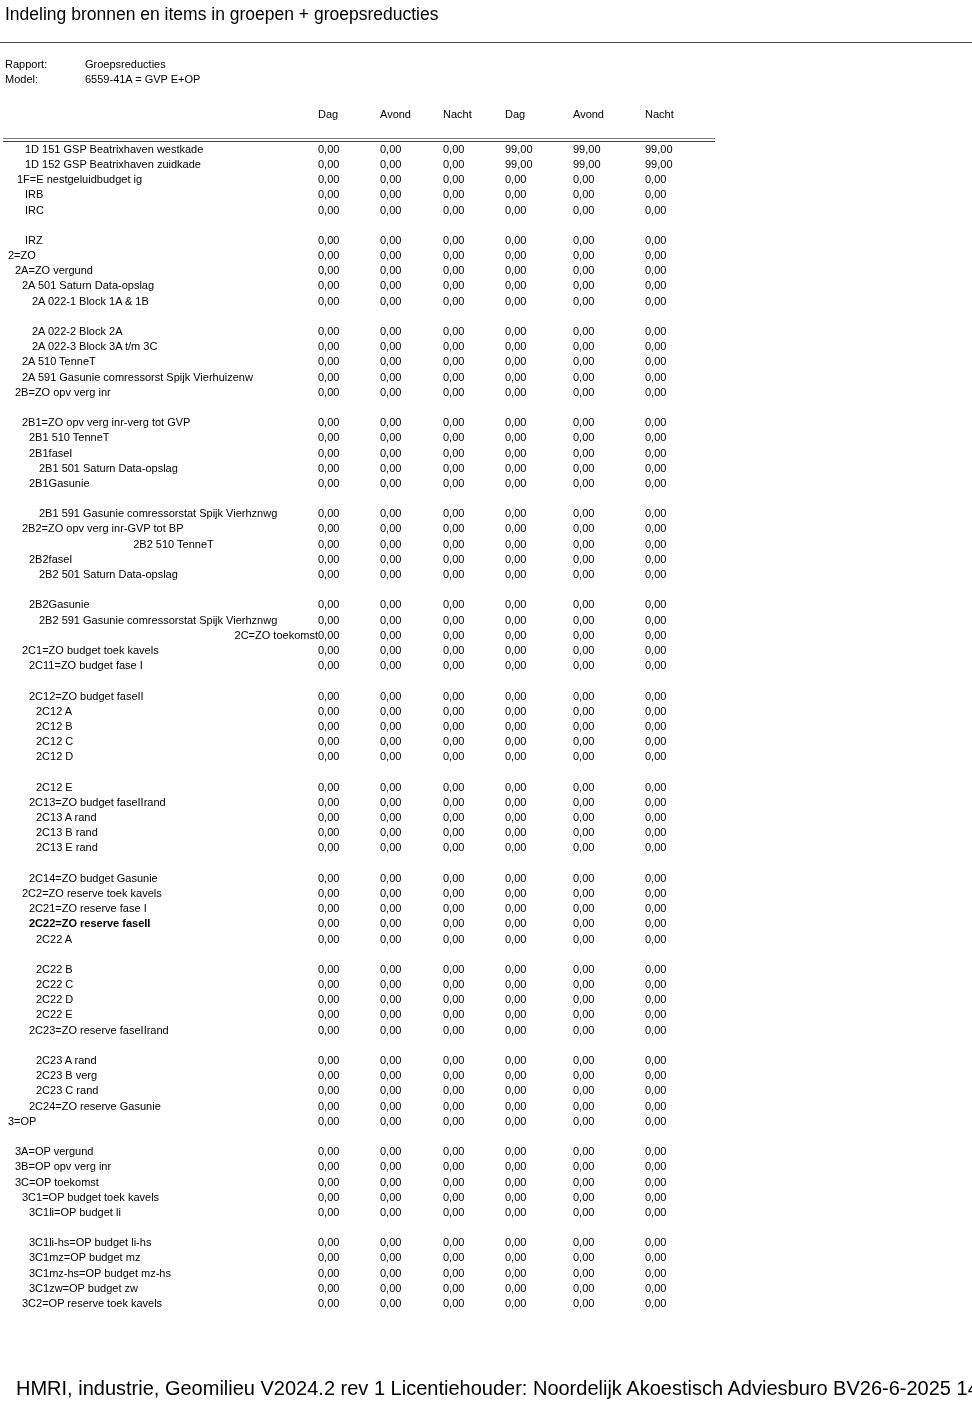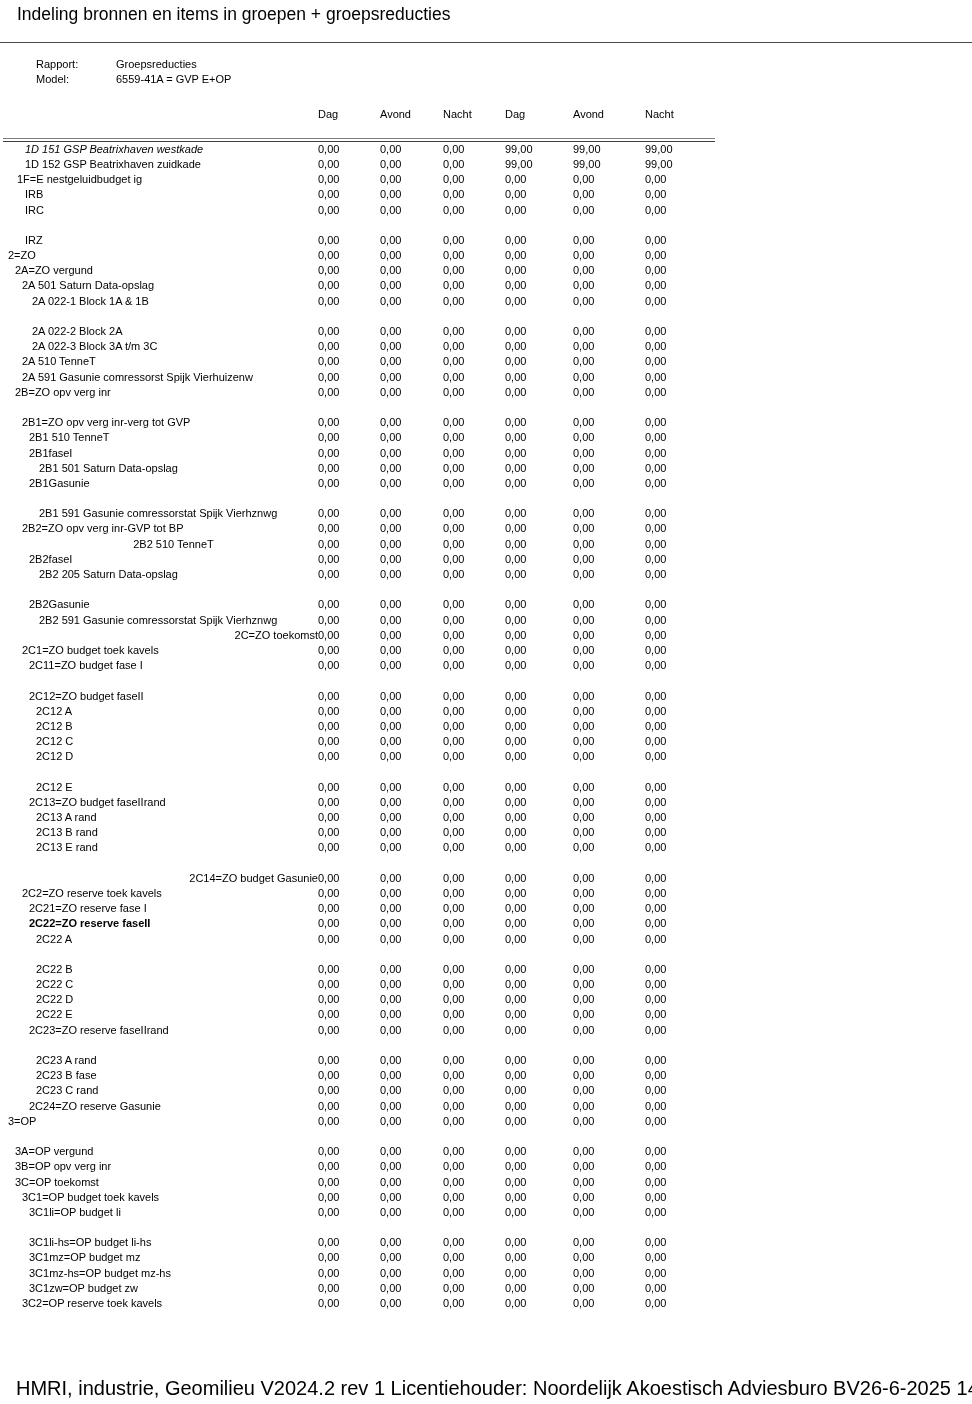--- a/index.html
+++ b/index.html
@@ -3,29 +3,29 @@
 <meta charset="utf-8">
 <style>
   html,body{margin:0;padding:0;}
   body{
     width:972px;height:1404px;background:#ffffff;color:#000;
     font-family:"Liberation Sans","DejaVu Sans",sans-serif;
     position:relative;overflow:hidden;
   }
   .page{position:absolute;inset:0;}
   .doc-title{
-    position:absolute;left:17px;top:4px;font-size:17.5px;letter-spacing:0;
+    position:absolute;left:5px;top:4px;font-size:17.5px;letter-spacing:0;
     white-space:nowrap;
   }
   .title-rule{
     position:absolute;left:0;top:42px;width:972px;height:0;
     border-top:1.4px solid #4a4a4a;
   }
   .meta{position:absolute;left:5px;top:57px;font-size:11px;line-height:15.2px;}
-  .meta-row{display:flex;margin-left:31px;}
+  .meta-row{display:flex;}
   .meta-label{width:80px;}
   
   .grid{
     display:grid;
     grid-template-columns:313px 62px 63px 62px 68px 72px 60px;
     font-size:11px;line-height:15.2px;
   }
   .thead{position:absolute;left:5px;top:107px;width:960px;}
   .thead .grid{height:15.2px;}
   .h-groep{grid-column:1;}
@@ -73,21 +73,21 @@
       <span>Nacht</span>
       <span>Dag</span>
       <span>Avond</span>
       <span>Nacht</span>
     </div>
   </div>
   <div class="head-rule"></div>
 
   <div class="tbody">
     <div class="grid row">
-      <span class="row-label" style="padding-left: 20px; font-style: italic;">1D 151 GSP Beatrixhaven westkade</span>
+      <span class="row-label" style="padding-left: 20px;">1D 151 GSP Beatrixhaven westkade</span>
       <span class="cell">0,00</span>
       <span class="cell">0,00</span>
       <span class="cell">0,00</span>
       <span class="cell">99,00</span>
       <span class="cell">99,00</span>
       <span class="cell">99,00</span>
     </div>
 
     <div class="grid row">
       <span class="row-label" style="padding-left: 20px;">1D 152 GSP Beatrixhaven zuidkade</span>
@@ -313,21 +313,21 @@
       <span class="row-label" style="padding-left: 24px;">2B2faseI</span>
       <span class="cell">0,00</span>
       <span class="cell">0,00</span>
       <span class="cell">0,00</span>
       <span class="cell">0,00</span>
       <span class="cell">0,00</span>
       <span class="cell">0,00</span>
     </div>
 
     <div class="grid row">
-      <span class="row-label" style="padding-left: 34px;">2B2 205 Saturn Data-opslag</span>
+      <span class="row-label" style="padding-left: 34px;">2B2 501 Saturn Data-opslag</span>
       <span class="cell">0,00</span>
       <span class="cell">0,00</span>
       <span class="cell">0,00</span>
       <span class="cell">0,00</span>
       <span class="cell">0,00</span>
       <span class="cell">0,00</span>
     </div>
   <div class="row-spacer"></div>
     <div class="grid row">
       <span class="row-label" style="padding-left: 24px;">2B2Gasunie</span>
@@ -473,21 +473,21 @@
       <span class="row-label" style="padding-left: 31px;">2C13 E rand</span>
       <span class="cell">0,00</span>
       <span class="cell">0,00</span>
       <span class="cell">0,00</span>
       <span class="cell">0,00</span>
       <span class="cell">0,00</span>
       <span class="cell">0,00</span>
     </div>
   <div class="row-spacer"></div>
     <div class="grid row">
-      <span class="row-label" style="padding-left: 24px; text-align: right;">2C14=ZO budget Gasunie</span>
+      <span class="row-label" style="padding-left: 24px;">2C14=ZO budget Gasunie</span>
       <span class="cell">0,00</span>
       <span class="cell">0,00</span>
       <span class="cell">0,00</span>
       <span class="cell">0,00</span>
       <span class="cell">0,00</span>
       <span class="cell">0,00</span>
     </div>
 
     <div class="grid row">
       <span class="row-label" style="padding-left: 17px;">2C2=ZO reserve toek kavels</span>
@@ -583,21 +583,21 @@
       <span class="row-label" style="padding-left: 31px;">2C23 A rand</span>
       <span class="cell">0,00</span>
       <span class="cell">0,00</span>
       <span class="cell">0,00</span>
       <span class="cell">0,00</span>
       <span class="cell">0,00</span>
       <span class="cell">0,00</span>
     </div>
 
     <div class="grid row">
-      <span class="row-label" style="padding-left: 31px;">2C23 B fase</span>
+      <span class="row-label" style="padding-left: 31px;">2C23 B verg</span>
       <span class="cell">0,00</span>
       <span class="cell">0,00</span>
       <span class="cell">0,00</span>
       <span class="cell">0,00</span>
       <span class="cell">0,00</span>
       <span class="cell">0,00</span>
     </div>
 
     <div class="grid row">
       <span class="row-label" style="padding-left: 31px;">2C23 C rand</span>

